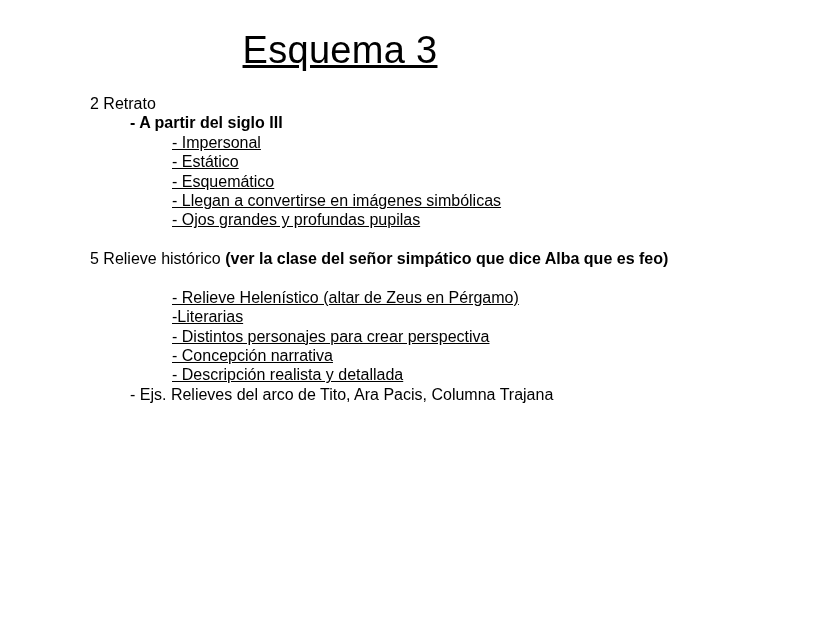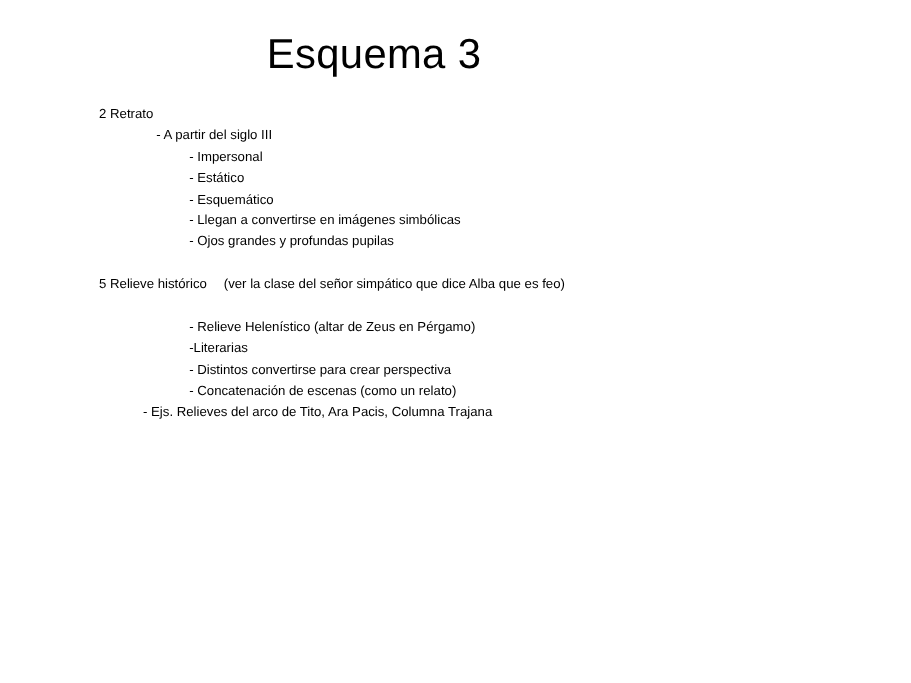--- a/index.html
+++ b/index.html
@@ -17,37 +17,38 @@
     }
     .slide-title {
       position: absolute;
       left: 0;
       width: 680px;
       top: 26px;
       text-align: center;
       font-size: 38px;
       line-height: 48px;
       letter-spacing: 0.3px;
+      text-decoration: underline;
     }
     .content {
       position: absolute;
       left: 90px;
       top: 94px;
-      font-size: 12px;
+      font-size: 16px;
       line-height: 19.4px;
     }
     .line {
       white-space: nowrap;
       height: 19.4px;
     }
     .lvl0 { padding-left: 0; }
     .lvl1 { padding-left: 40px; }
-    .lvl2 { padding-left: 82px; }
+    .lvl2 { padding-left: 82px; text-decoration: underline; }
     .blank { height: 19.4px; }
-    b { font-weight: normal; margin-left: 12px; }
+    b { font-weight: bold; }
   </style>
 </head>
 <body>
 
 <div class="slide-title">Esquema 3</div>
 
 <div class="content">
 
   <div class="line lvl0">2 Retrato</div>
   <div class="line lvl1"><b>- A partir del siglo III</b></div>
@@ -59,17 +60,18 @@
 
   <div class="blank"></div>
 
   <div class="line lvl0"><span>5 Relieve histórico</span> <b>(ver la clase del señor simpático que dice Alba que es feo)</b></div>
 
   <div class="blank"></div>
 
   <div class="line lvl2">- Relieve Helenístico (altar de Zeus en Pérgamo)</div>
   <div class="line lvl2">-Literarias</div>
 
-  <div class="line lvl2">- Distintos convertirse para crear perspectiva</div>
-  <div class="line lvl2">- Concatenación de escenas (como un relato)</div>
+  <div class="line lvl2">- Distintos personajes para crear perspectiva</div>
+  <div class="line lvl2">- Concepción narrativa</div>
+  <div class="line lvl2">- Descripción realista y detallada</div>
 
   <div class="line lvl1">- Ejs. Relieves del arco de Tito, Ara Pacis, Columna Trajana</div>
 </div>
 
 </body></html>

